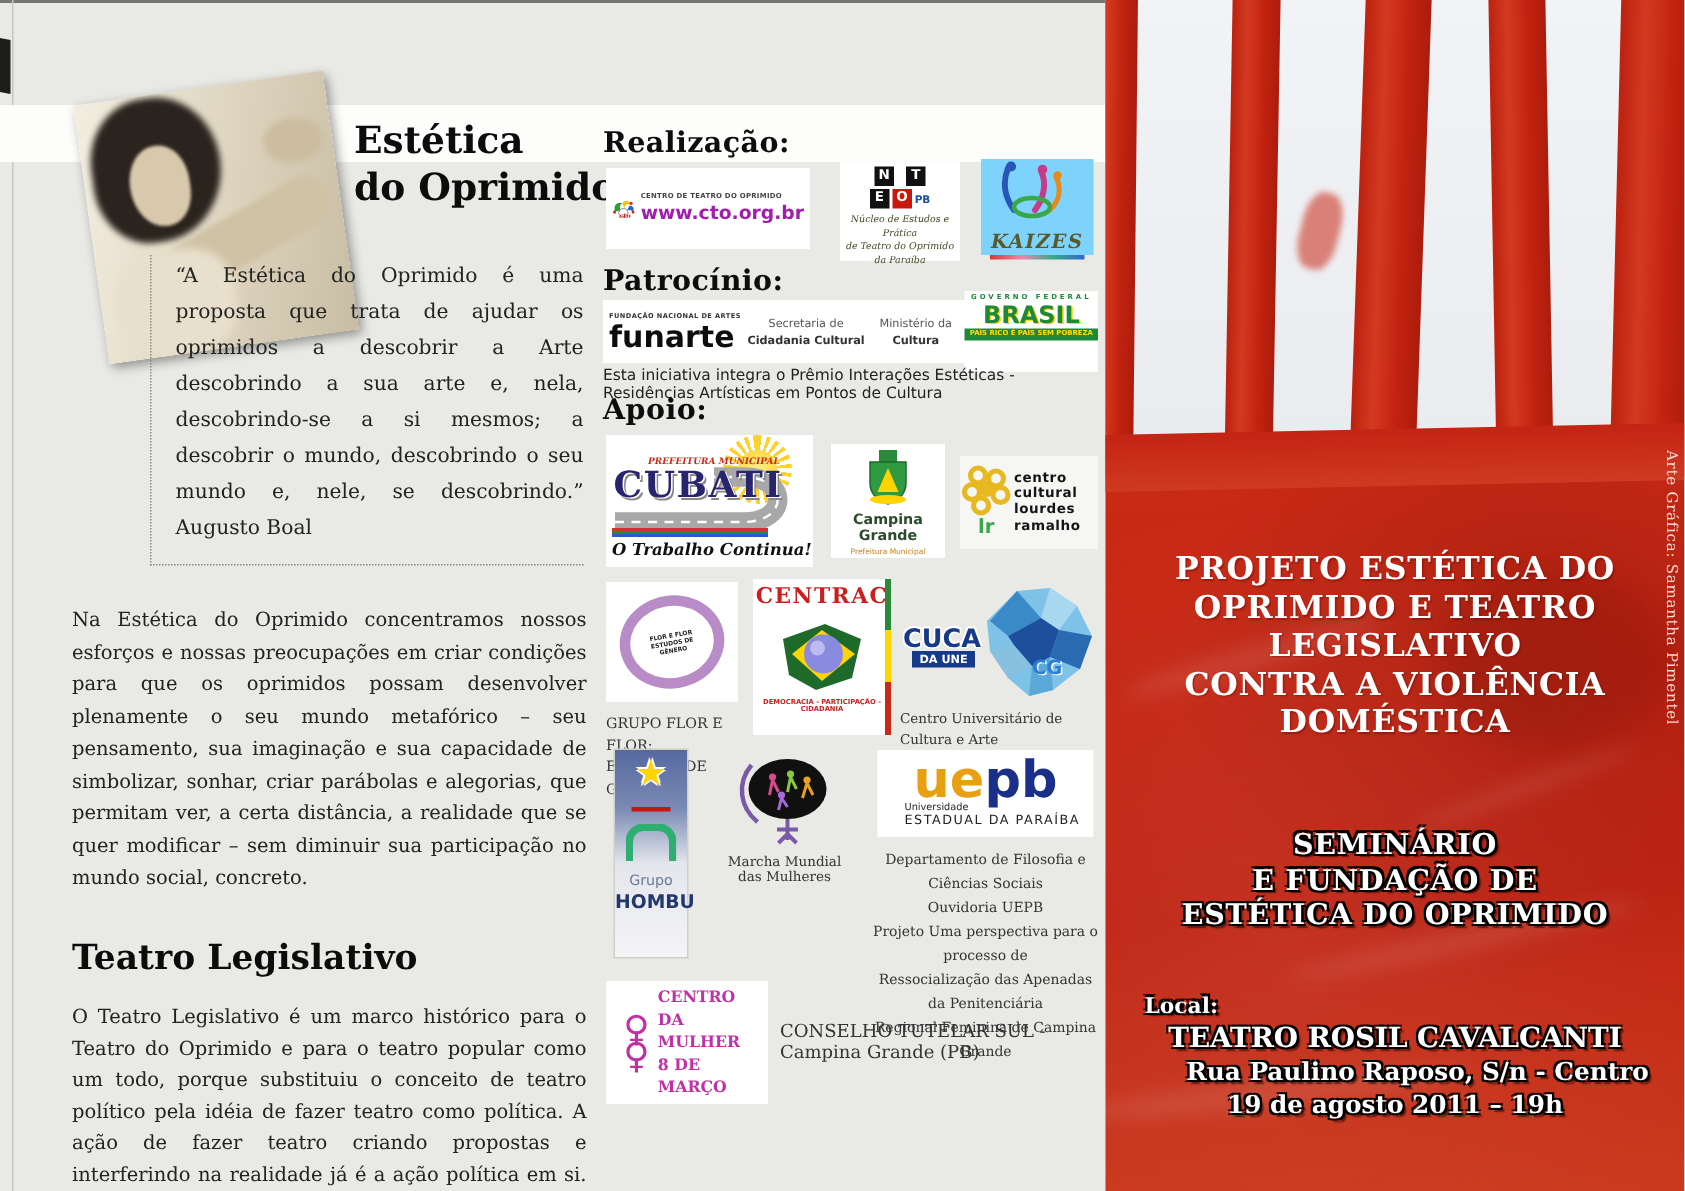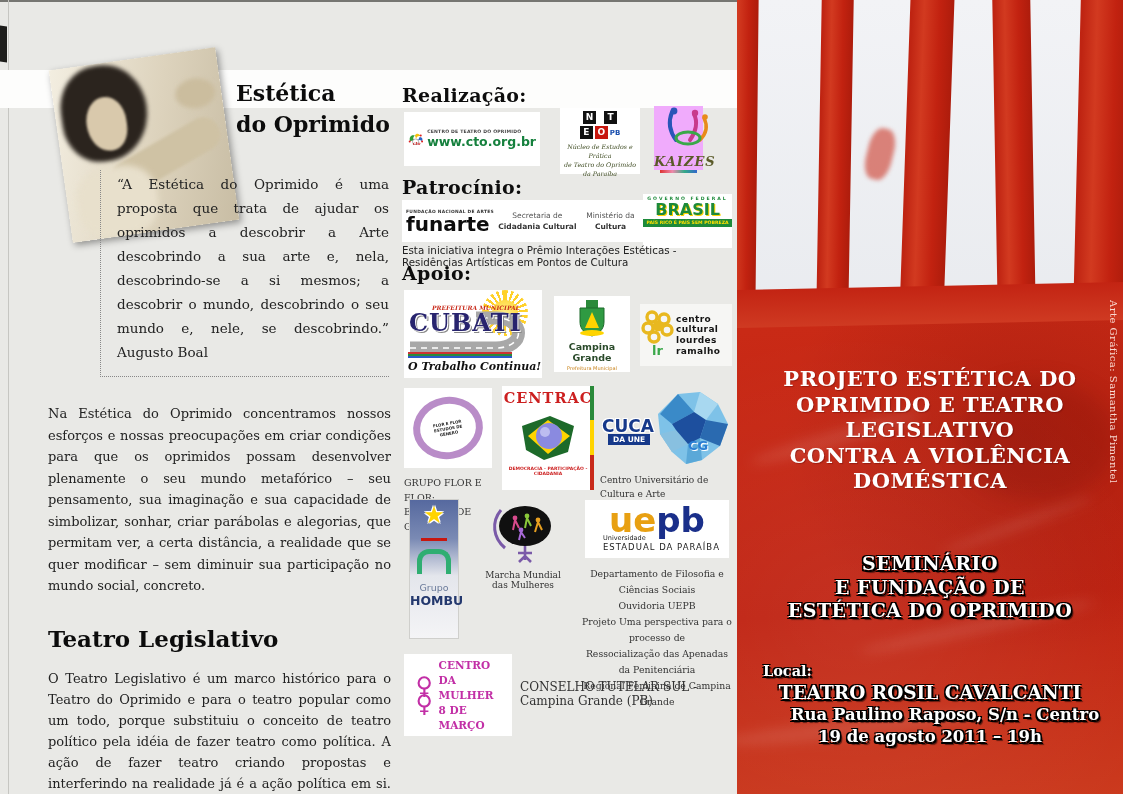--- a/index.html
+++ b/index.html
@@ -34,21 +34,21 @@
   <div class="b" style="left:0;top:70px;width:737px;height:38px;background:#fdfdfc;"></div>
 
   <div class="b" style="left:60px;top:58px;width:168px;height:174px;transform:rotate(-8deg);background:linear-gradient(105deg,#f3eee1 0%,#ddd3bd 55%,#c8bda4 100%);box-shadow:2px 3px 7px rgba(0,0,0,.38);overflow:hidden;">
     <div class="b" style="left:6px;top:2px;width:86px;height:96px;background:#2b241e;border-radius:48% 52% 55% 45%;filter:blur(2px);"></div>
     <div class="b" style="left:30px;top:34px;width:40px;height:54px;background:#d9c9ac;border-radius:50% 50% 45% 55%;filter:blur(1px);"></div>
     <div class="b" style="left:44px;top:84px;width:120px;height:34px;background:#cfc2a4;transform:rotate(-22deg);border-radius:16px;filter:blur(1.5px);"></div>
     <div class="b" style="left:122px;top:28px;width:40px;height:30px;background:#cbbd9e;border-radius:50%;filter:blur(2px);"></div>
     <div class="b" style="left:10px;top:104px;width:80px;height:70px;background:#e8e0cc;border-radius:40%;filter:blur(3px);"></div>
   </div>
 
-  <div class="b ser" style="left:236px;top:78px;font-size:22px;font-weight:bold;line-height:31px;color:#0c0c0c;">
+  <div class="b ser" style="left:236px;top:78px;font-size:25px;font-weight:bold;line-height:31px;color:#0c0c0c;">
     <div>Estética</div>
     <div>do Oprimido</div>
   </div>
 
   <div class="b" style="left:48px;top:170px;width:343px;">
     <div class="just ser" style="margin-left:52px;width:272px;border-left:1px dotted #888;border-bottom:1px dotted #888;padding:2px 0 12px 16px;font-size:13.5px;line-height:24px;color:#222;">“A Estética do Oprimido é uma proposta que trata de ajudar os oprimidos a descobrir a Arte descobrindo a sua arte e, nela, descobrindo-se a si mesmos; a descobrir o mundo, descobrindo o seu mundo e, nele, se descobrindo.” Augusto Boal</div>
     <div class="just ser body-txt" style="margin-top:26px;line-height:21.5px;">Na Estética do Oprimido concentramos nossos esforços e nossas preocupações em criar condições para que os oprimidos possam desenvolver plenamente o seu mundo metafórico – seu pensamento, sua imaginação e sua capacidade de simbolizar, sonhar, criar parábolas e alegorias, que permitam ver, a certa distância, a realidade que se quer modificar – sem diminuir sua participação no mundo social, concreto.</div>
     <div class="ser" style="margin-top:28px;margin-bottom:16px;font-size:23px;font-weight:bold;color:#0c0c0c;">Teatro Legislativo</div>
     <div class="just ser body-txt" style="line-height:21px;">O Teatro Legislativo é um marco histórico para o Teatro do Oprimido e para o teatro popular como um todo, porque substituiu o conceito de teatro político pela idéia de fazer teatro como política. A ação de fazer teatro criando propostas e interferindo na realidade já é a ação política em si. Nesse caso, o teatro é visto como obra aberta e coletiva, e não como meio de impor intransitivamente o que deve ser feito pelo espectador.</div>
 
@@ -64,40 +64,40 @@
         <path d="M20 10 C24 2 34 4 36 12 C30 10 24 14 24 20 Z" fill="#f4c20d"></path>
         <path d="M34 14 C42 14 44 22 40 26 C36 22 30 22 28 26 Z" fill="#2a66c8"></path>
         <circle cx="5" cy="27" r="3" fill="#d22"></circle>
           <circle cx="37" cy="10" r="3" fill="#d22"></circle>
           <circle cx="41" cy="27" r="3" fill="#d22"></circle>
         <ellipse cx="22" cy="28" rx="9" ry="8" fill="#fff" stroke="#222" stroke-width="1"></ellipse>
         <text x="14" y="38" font-size="13" font-style="italic" font-weight="bold" fill="#cc1b1b" font-family="DejaVu Serif,serif">cto</text>
       </svg>
       <div style="margin-left:4px;">
         <div class="sans" style="font-size:4.6px;font-weight:bold;color:#444;letter-spacing:.2px;">CENTRO DE TEATRO DO OPRIMIDO</div>
-        <div class="sans" style="font-size:12.5px;font-weight:bold;color:#15803d;">www.cto.org.br</div>
+        <div class="sans" style="font-size:12.5px;font-weight:bold;color:#a21caf;">www.cto.org.br</div>
       </div>
     </div>
 
     <div class="b white" style="left:158px;top:24px;width:80px;height:60px;padding:3px 0;">
       <div style="display:flex;justify-content:center;gap:8px;">
         <span class="sans" style="width:13px;height:13px;background:#111;color:#fff;font-size:9px;font-weight:bold;text-align:center;line-height:13px;display:inline-block;">N</span>
         <span class="sans" style="width:13px;height:13px;background:#111;color:#fff;font-size:9px;font-weight:bold;text-align:center;line-height:13px;display:inline-block;">T</span>
       </div>
       <div style="display:flex;justify-content:center;gap:2px;margin-top:2px;align-items:center;">
         <span class="sans" style="width:13px;height:13px;background:#111;color:#fff;font-size:9px;font-weight:bold;text-align:center;line-height:13px;display:inline-block;">E</span>
         <span class="sans" style="width:13px;height:13px;background:#c8170f;color:#fff;font-size:9px;font-weight:bold;text-align:center;line-height:13px;display:inline-block;">O</span>
         <span class="sans" style="font-size:7px;font-weight:bold;color:#1a4fae;">PB</span>
       </div>
       <div class="pre ctr ser" style="font-size:6.3px;font-style:italic;color:#3d4a20;line-height:1.45;margin-top:3px;">Núcleo de Estudos e Prática
 de Teatro do Oprimido
 da Paraíba</div>
     </div>
 
-    <div class="b" style="left:252px;top:22px;width:49px;height:64px;background:#f0abfc;">
+    <div class="b" style="left:252px;top:22px;width:75px;height:64px;background:#7dd3fc;">
       <svg width="64" height="44" viewBox="0 0 64 44">
         <path d="M18 6 C14 16 16 26 22 34" stroke="#2a55b8" stroke-width="4" fill="none" stroke-linecap="round"></path>
         <circle cx="20" cy="5" r="3.4" fill="#2a55b8"></circle>
         <path d="M40 8 C44 16 42 26 36 34" stroke="#c83a8c" stroke-width="4" fill="none" stroke-linecap="round"></path>
         <circle cx="41" cy="7" r="3.2" fill="#c83a8c"></circle>
         <path d="M50 12 C54 20 52 28 46 34" stroke="#e88a1a" stroke-width="3.4" fill="none" stroke-linecap="round"></path>
         <circle cx="51" cy="11" r="2.8" fill="#e88a1a"></circle>
         <ellipse cx="34" cy="32" rx="12" ry="6" fill="none" stroke="#3aa84a" stroke-width="3"></ellipse>
       </svg>
       <div class="ser" style="text-align:center;font-size:13px;font-style:italic;font-weight:bold;color:#5a5a28;letter-spacing:1px;">KAIZES</div>

